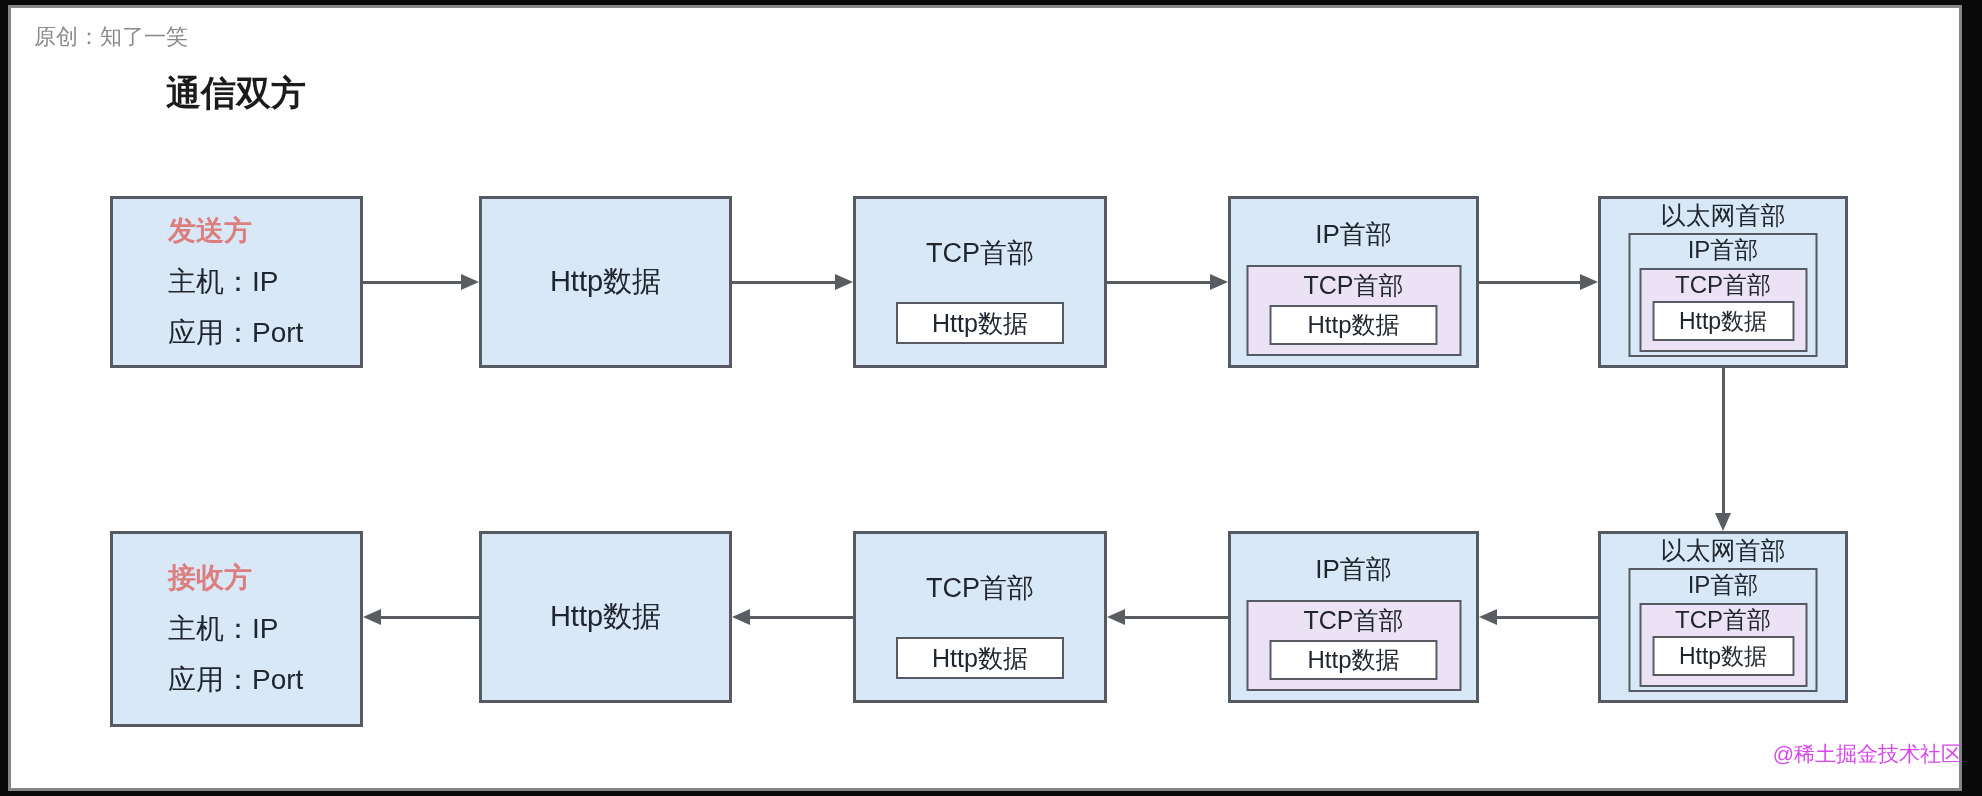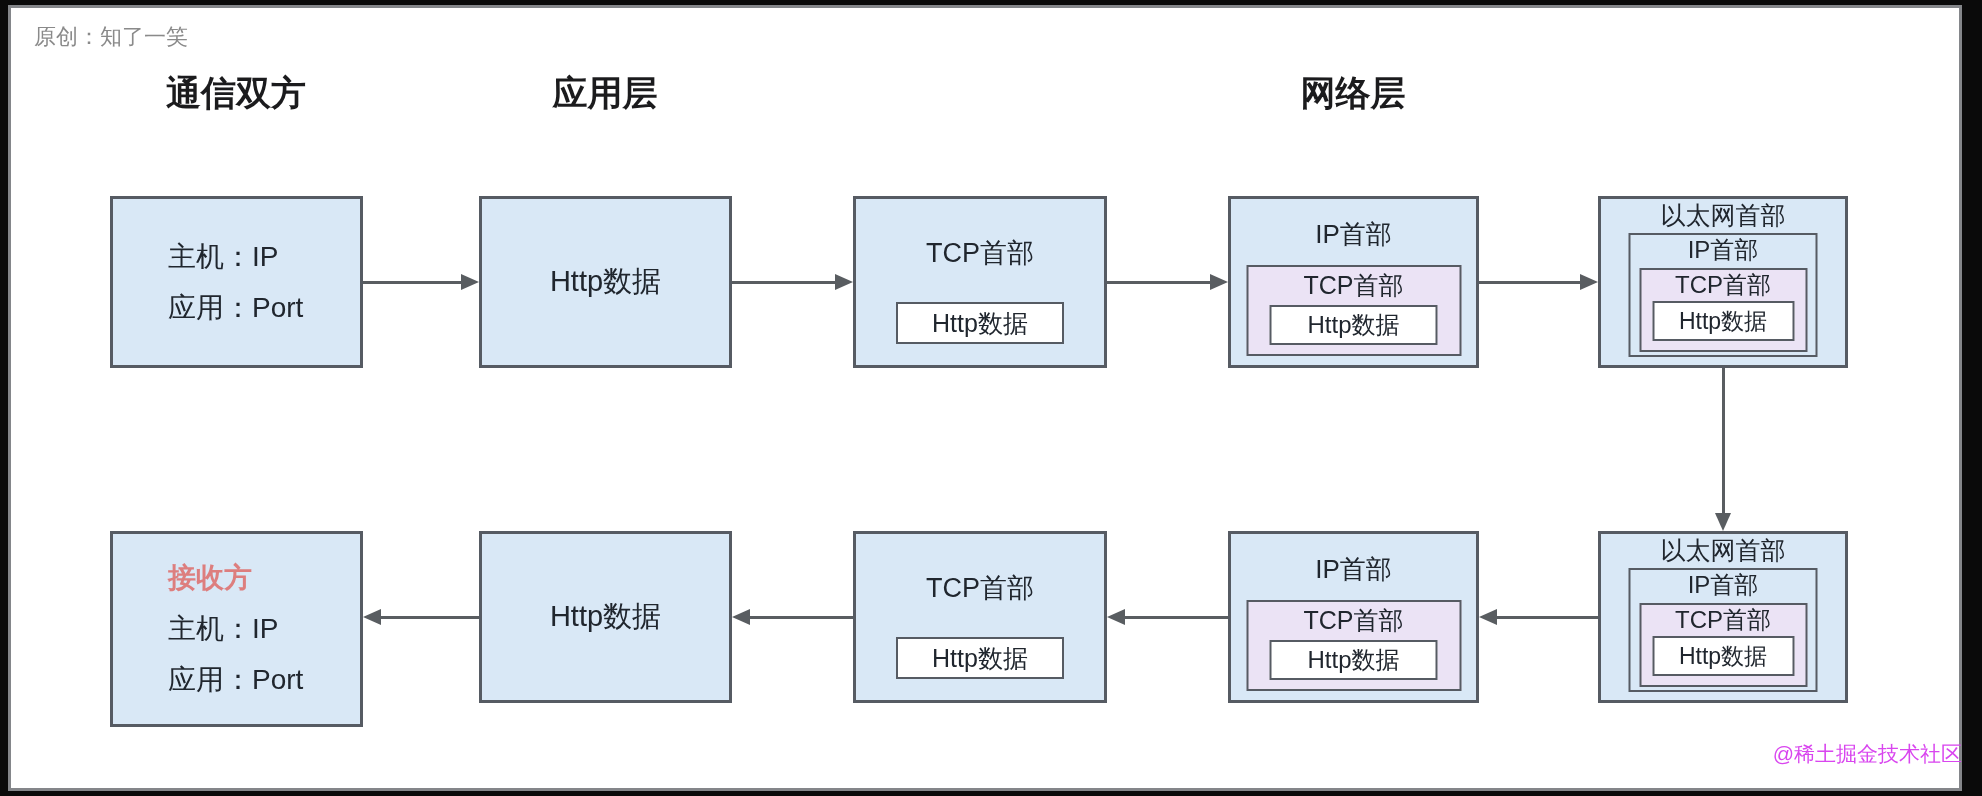--- a/index.html
+++ b/index.html
@@ -62,24 +62,23 @@
 </style>
 </head>
 <body>
 
 <div class="stage">
   <div class="panel"></div>
 
   <div class="credit">原创：知了一笑</div>
 
   <div class="col-header" style="left:86px">通信双方</div>
-  <div class="col-header" style="left:455px">应用层</div>
-  <div class="col-header" style="left:1203px">网络层</div>
 
   <div class="box endpoint" style="left:110px;top:196px;width:253px;height:172px">
+    <div class="ep-title">发送方</div>
     <div class="ep-line">主机：IP</div>
     <div class="ep-line">应用：Port</div>
   </div>
 
   <div class="box center" style="left:479px;top:196px;width:253px;height:172px">
     <span>Http数据</span>
   </div>
 
   <div class="box" style="left:853px;top:196px;width:254px;height:172px">
     <div class="abs-label" style="top:40px;font-size:27px">TCP首部</div>

